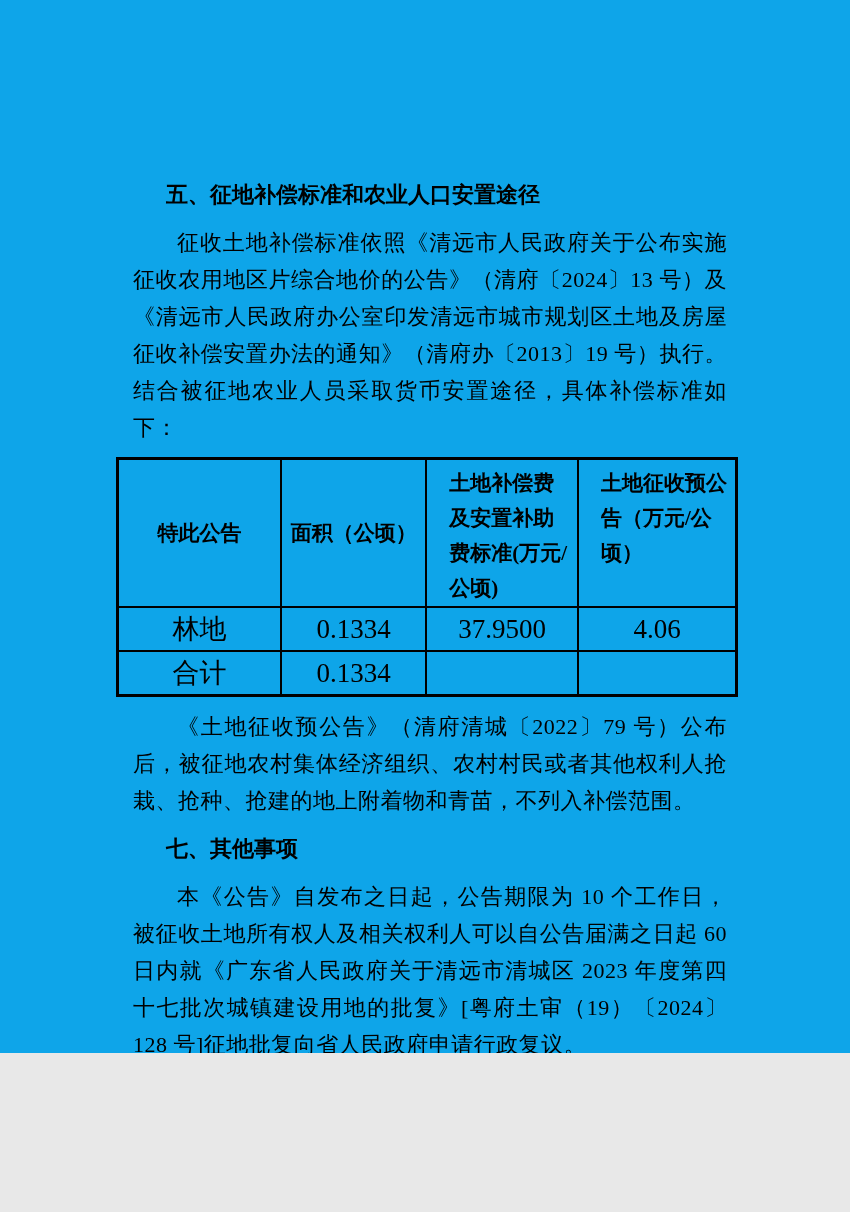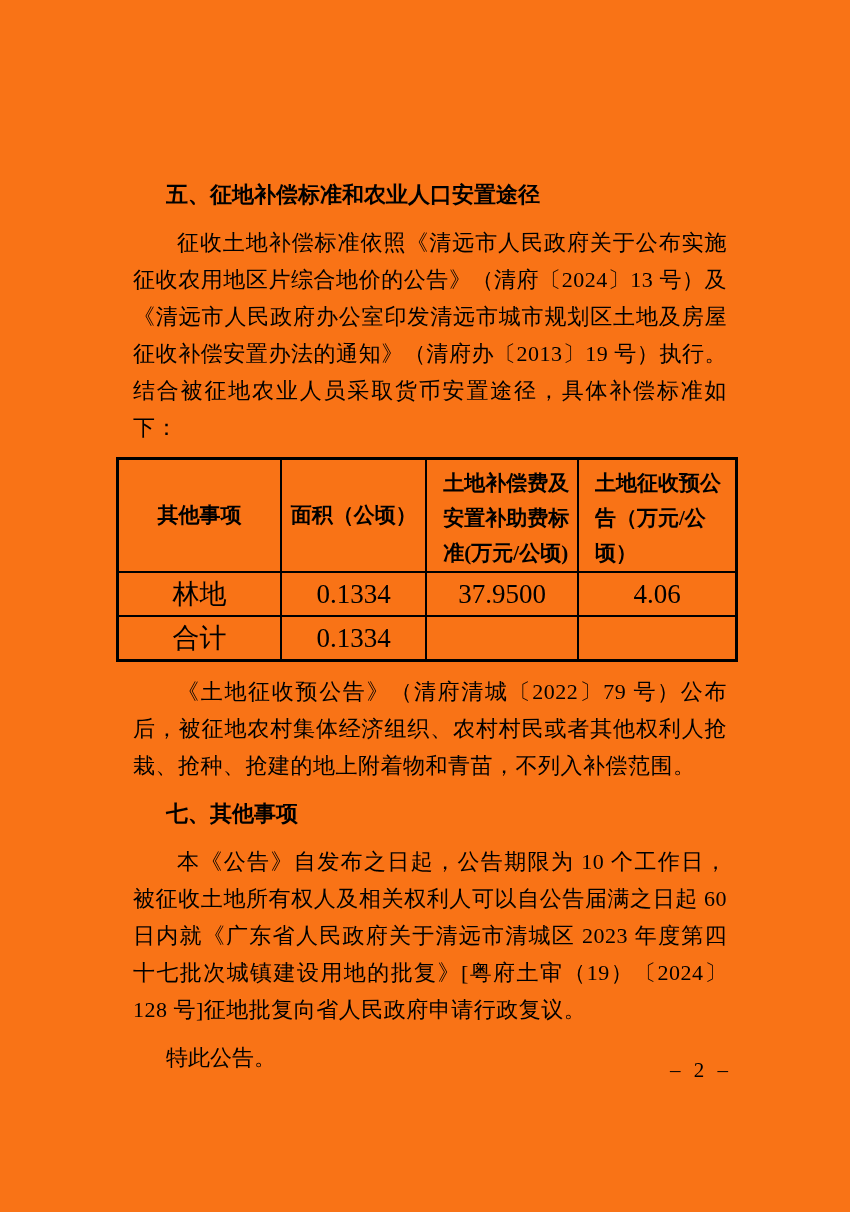--- a/index.html
+++ b/index.html
@@ -3,23 +3,23 @@
 <meta charset="utf-8">
 <style>
   html, body {
     margin: 0;
     padding: 0;
     background: #e8e8e8;
   }
   .page {
     position: relative;
     width: 850px;
-    height: 1212px;
+    height: 1053px;
     margin: 0 auto;
-    background: #f97316;
+    background: #0ea5e9;
     color: #000000;
     font-family: "Liberation Serif", "DejaVu Serif", serif;
     font-size: 22px;
     line-height: 37px;
     overflow: hidden;
   }
   .content {
     position: absolute;
     left: 122px;
     top: 176px;
@@ -62,21 +62,21 @@
     font-size: 21px;
     line-height: 35px;
     height: 104px;
     text-align: center;
     vertical-align: middle;
   }
   table.comp-table th.hdr-top {
     vertical-align: top;
     text-align: left;
     padding-top: 6px;
-    padding-left: 16px;
+    padding-left: 22px;
   }
   table.comp-table td {
     height: 42px;
     text-align: center;
     vertical-align: middle;
     font-size: 27px;
   }
   .page-number {
     position: absolute;
     top: 1052px;
@@ -97,21 +97,21 @@
 
     <table class="comp-table">
       <colgroup>
         <col style="width:26.4%">
         <col style="width:23.5%">
         <col style="width:24.5%">
         <col style="width:25.6%">
       </colgroup>
       <thead>
         <tr>
-          <th>其他事项</th>
+          <th>特此公告</th>
           <th>面积（公顷）</th>
           <th class="hdr-top">土地补偿费及安置补助费标准(万元/公顷)</th>
           <th class="hdr-top">土地征收预公告（万元/公顷）</th>
         </tr>
       </thead>
       <tbody>
         <tr>
           <td>林地</td>
           <td>0.1334</td>
           <td>37.9500</td>

